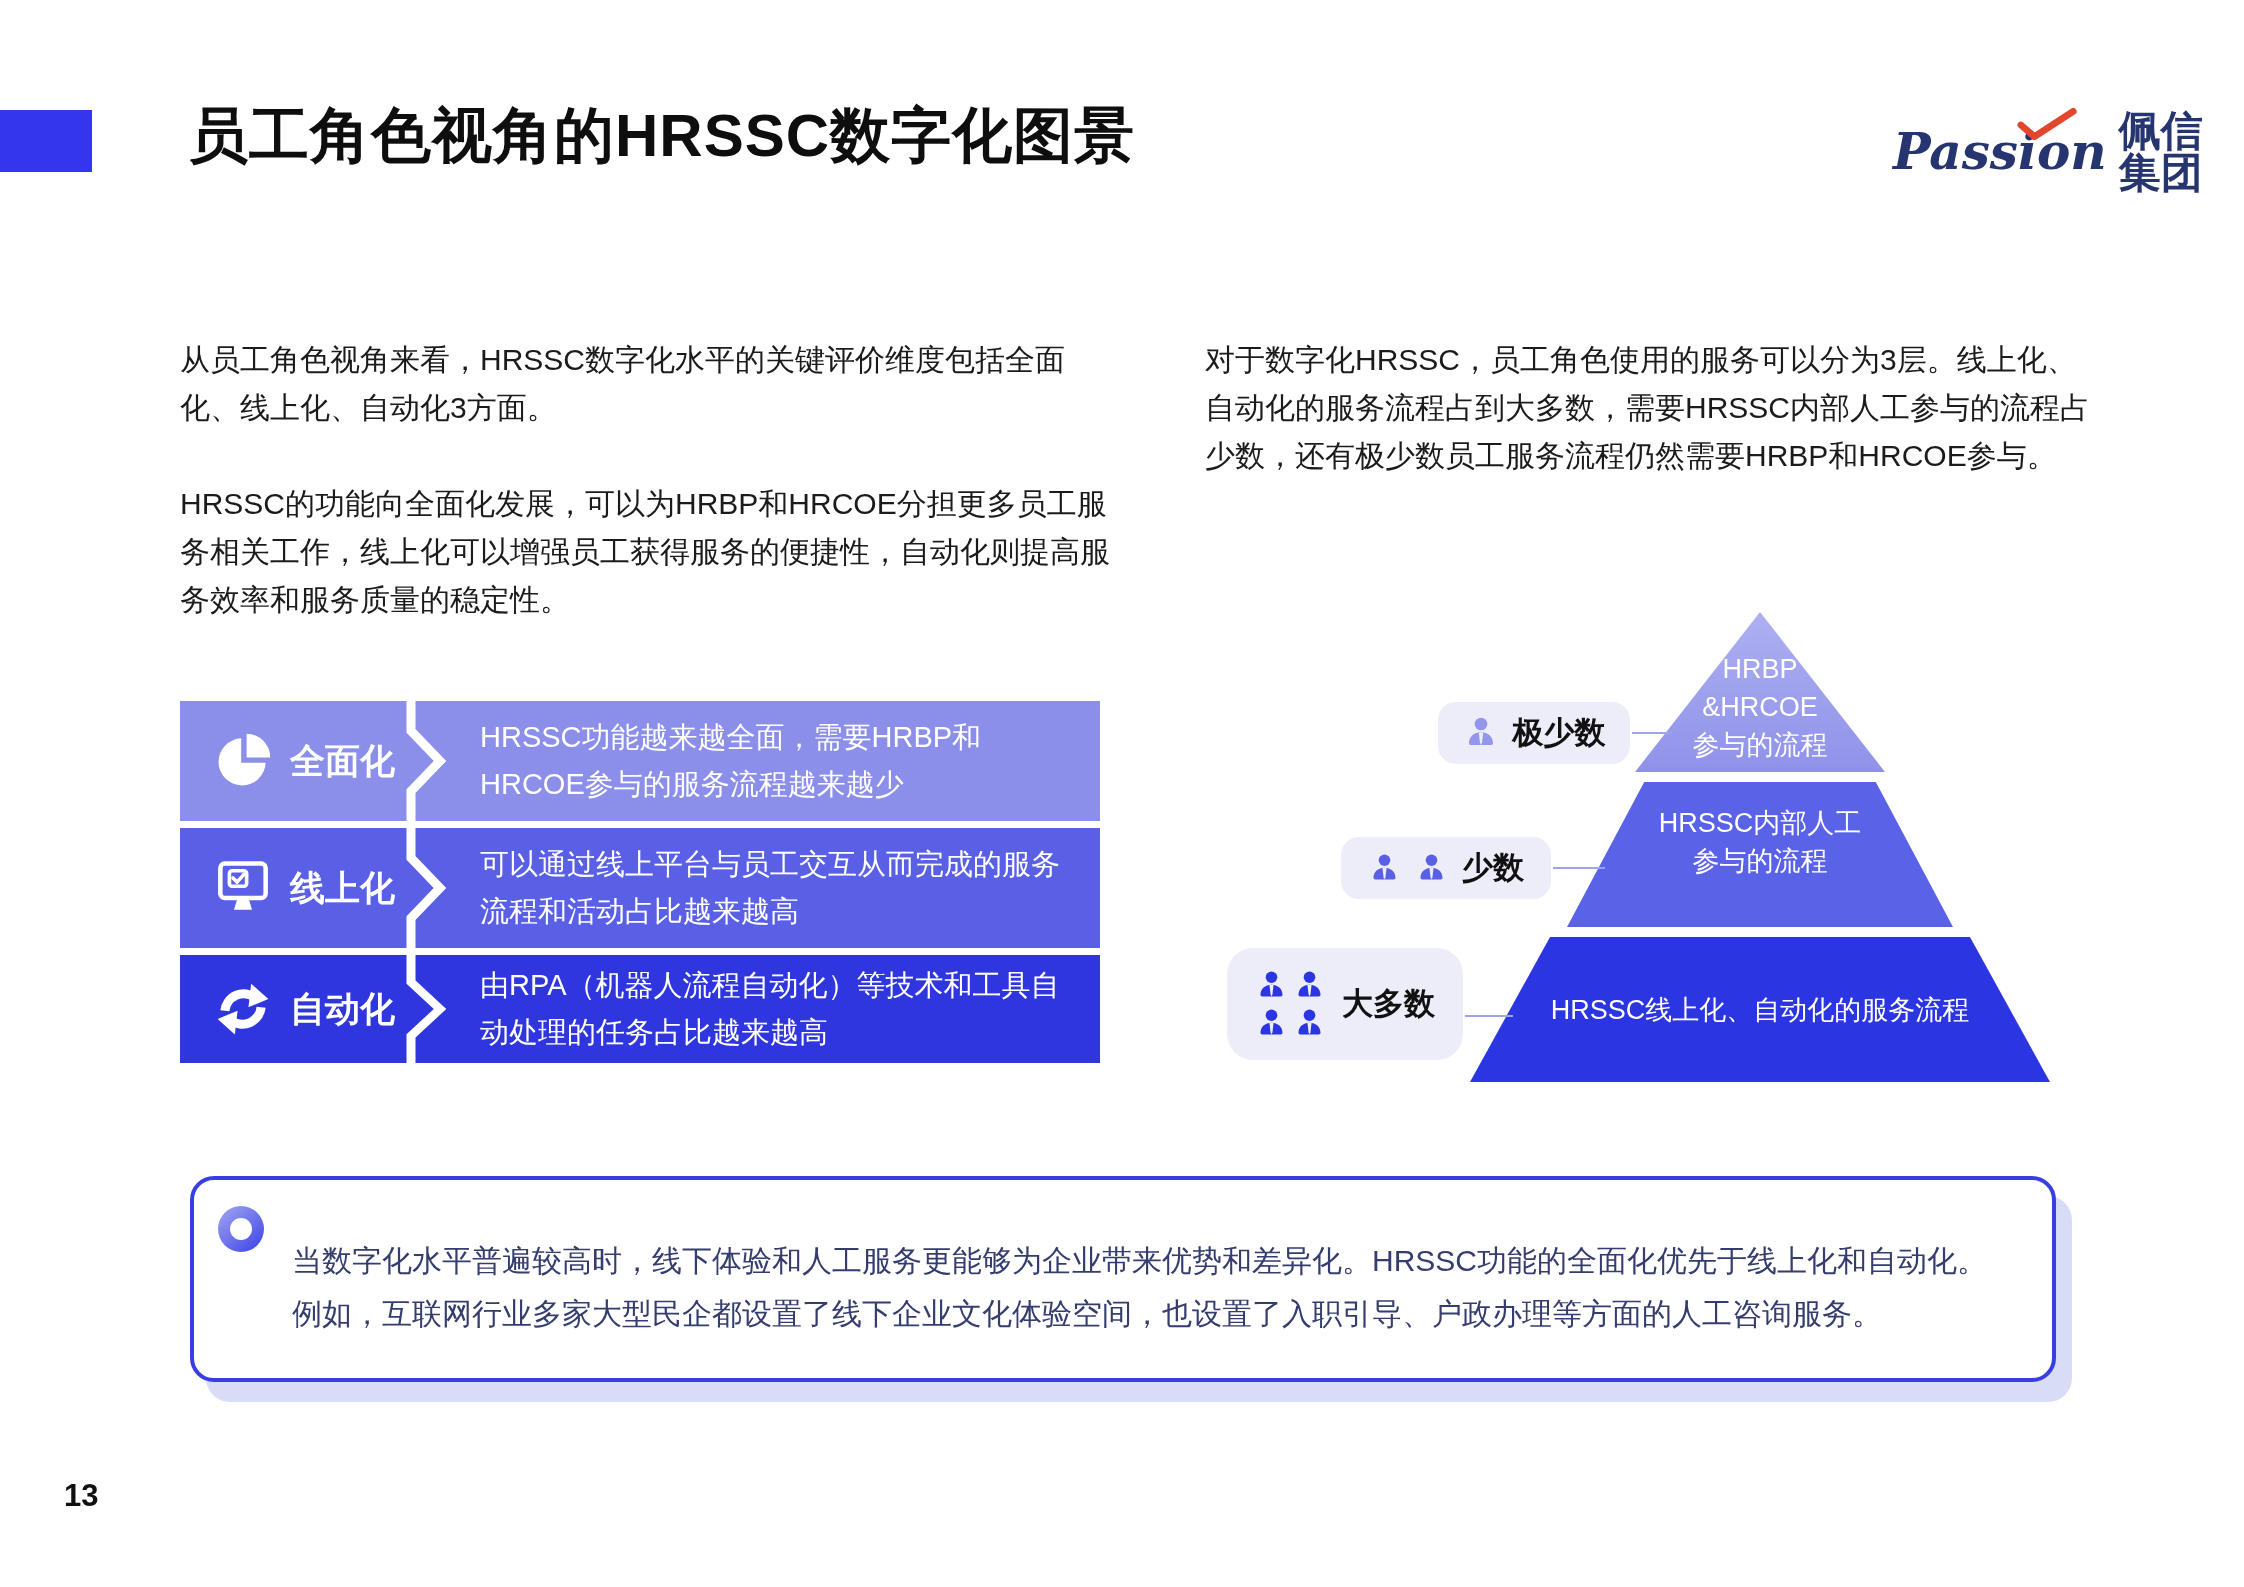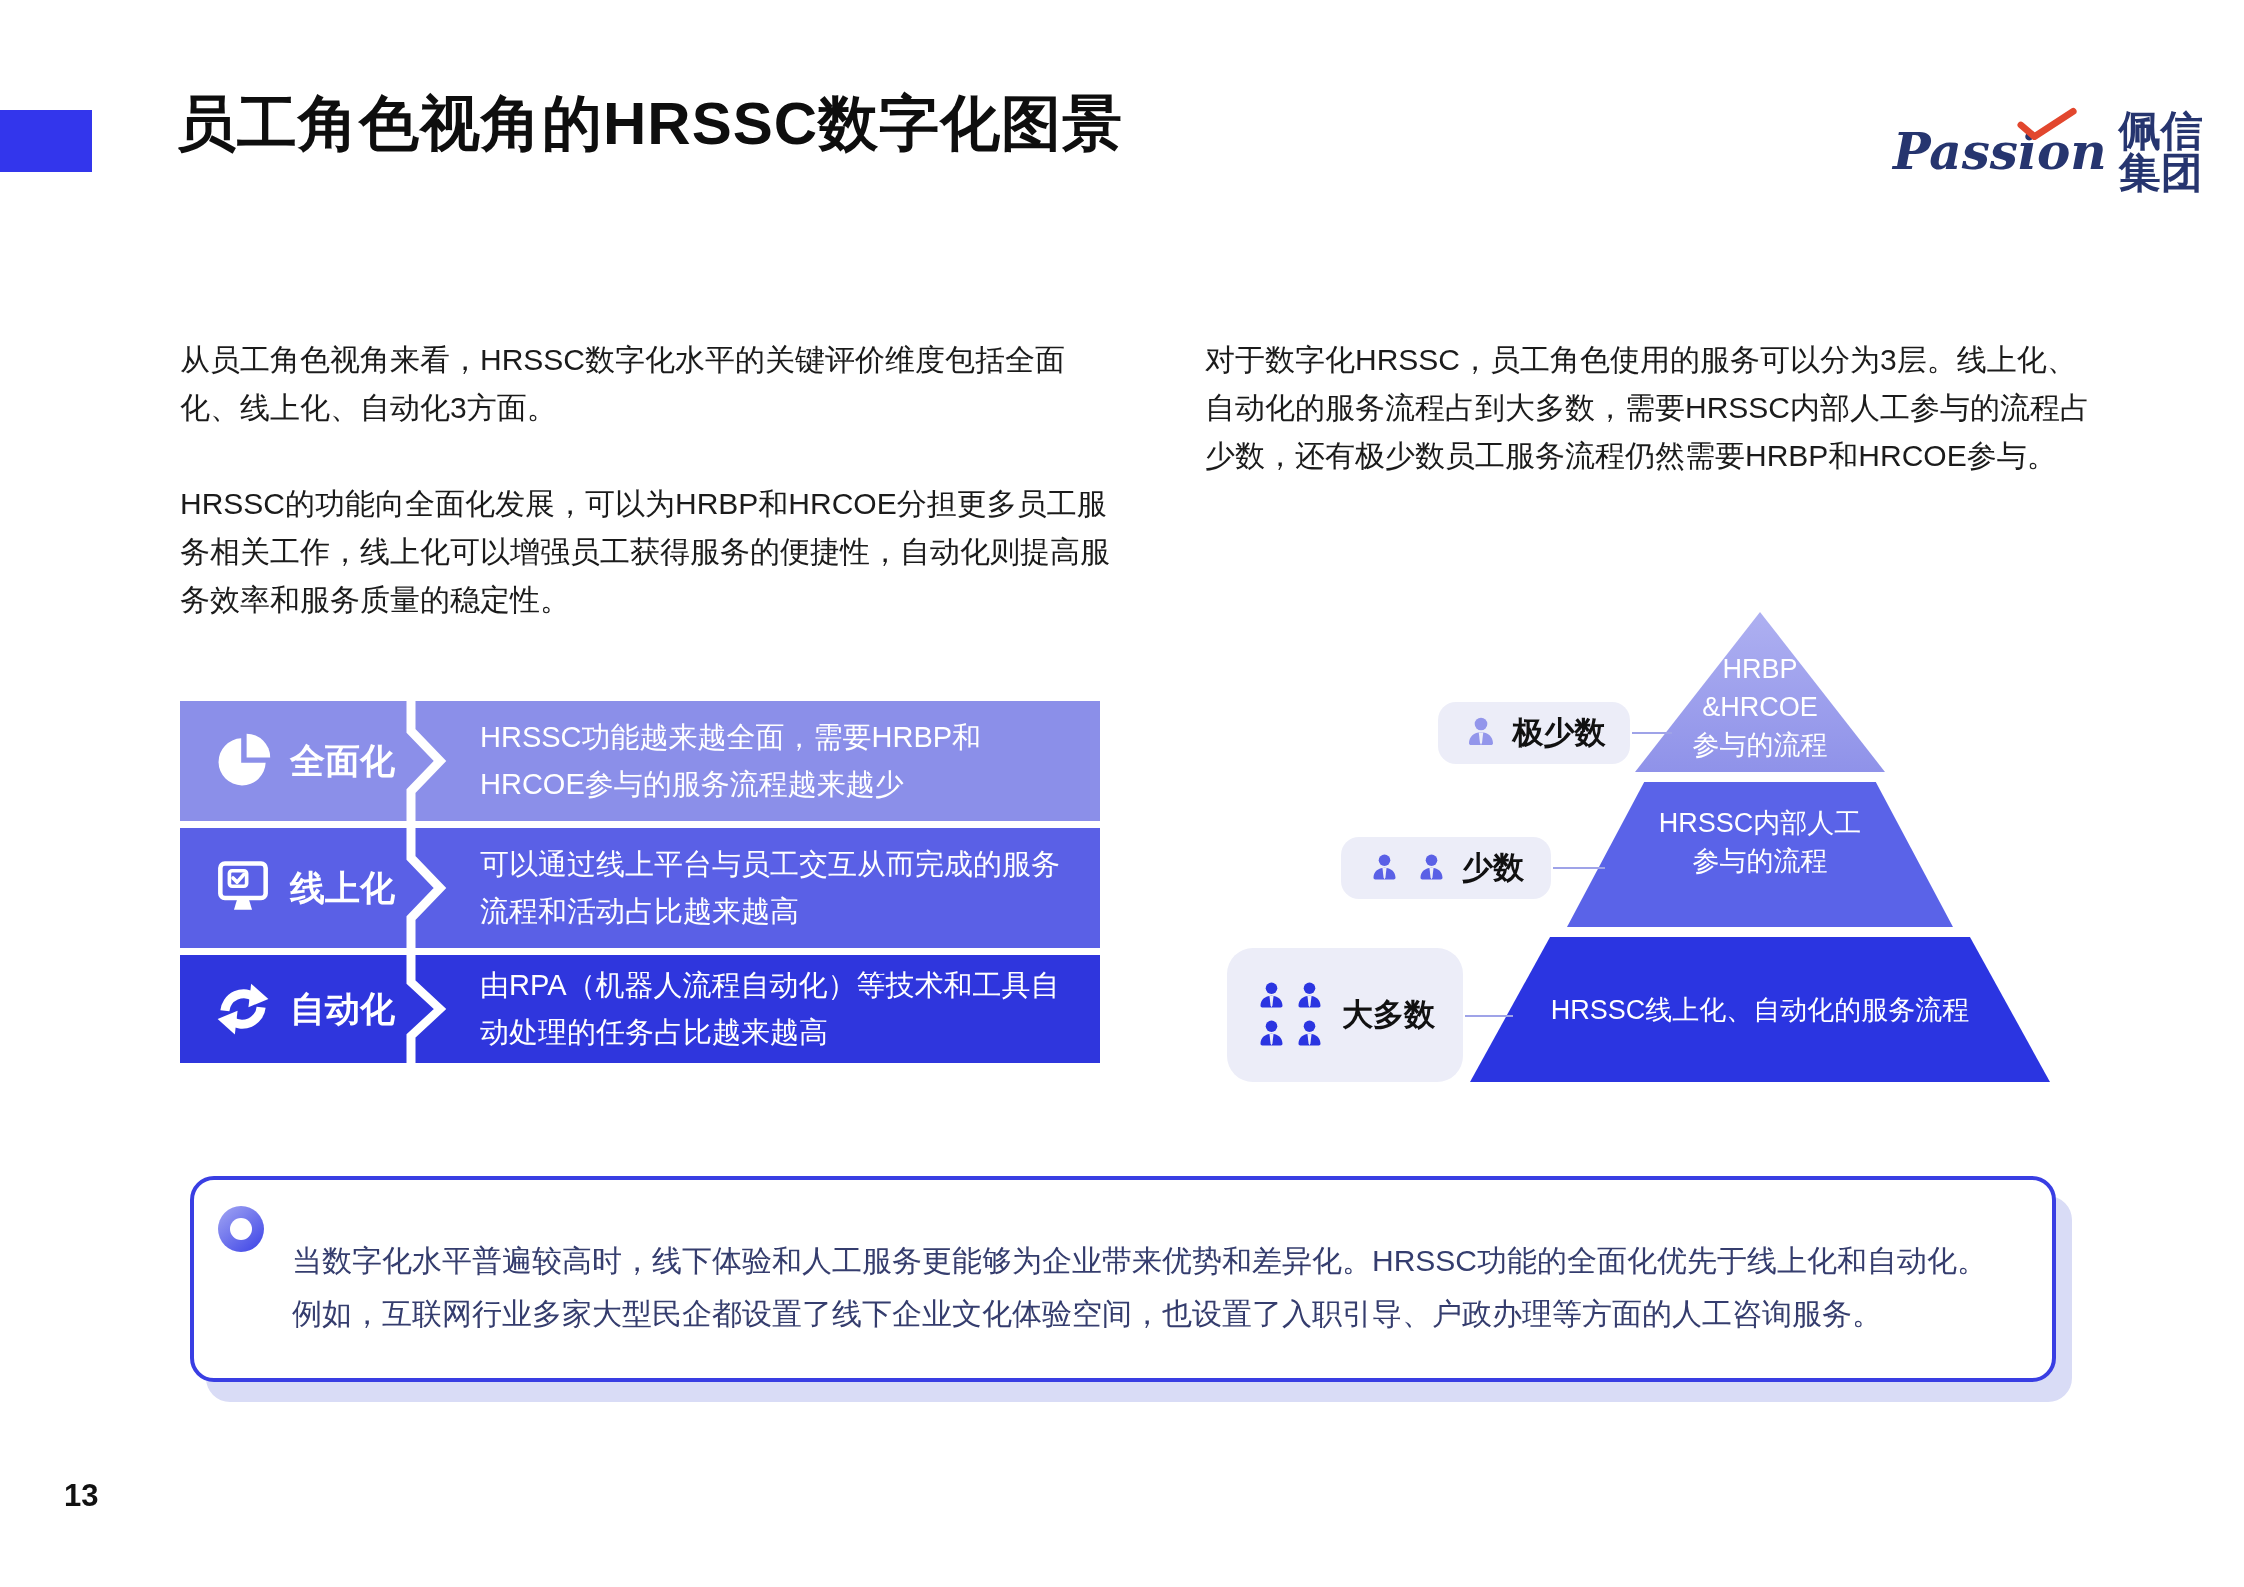--- a/index.html
+++ b/index.html
@@ -2,21 +2,21 @@
 <html><head>
 <meta charset="utf-8">
 <style>
   html,body{margin:0;padding:0;background:#fff;}
   #canvas{
     position:relative;width:2244px;height:1587px;background:#ffffff;overflow:hidden;
     font-family:"Liberation Sans","DejaVu Sans",sans-serif;color:#1b1b1b;
   }
   
   .accent-bar{position:absolute;left:0;top:110px;width:92px;height:62px;background:#3336EC;}
-  .page-title{position:absolute;left:176px;top:84px;margin:0;font-size:60px;font-weight:800;color:#0e0e0e;letter-spacing:1px;}
+  .page-title{position:absolute;left:176px;top:84px;margin:12px;font-size:60px;font-weight:800;color:#0e0e0e;letter-spacing:1px;}
   .logo{position:absolute;left:1893px;top:110px;display:flex;align-items:center;gap:12px;}
   .logo-script{position:relative;font-family:"DejaVu Serif","Liberation Serif",serif;font-style:italic;font-weight:700;font-size:50px;color:#26356F;line-height:1;}
   .logo-check{position:absolute;left:58%;top:-20px;width:62px;height:36px;}
   .logo-cn{font-size:42px;font-weight:700;color:#26356F;line-height:1;}
   
   .para{position:absolute;margin:0;font-size:30px;line-height:48px;color:#1b1b1b;}
   .para.left-p1{left:180px;top:336px;width:935px;}
   .para.left-p2{left:180px;top:480px;width:935px;}
   .para.right-p1{left:1205px;top:336px;width:900px;}
   
@@ -37,21 +37,21 @@
   .tier-top{top:0;width:250px;height:160px;background:linear-gradient(180deg,#AEB0F1 0%,#8F92E9 100%);
     clip-path:polygon(50% 0,100% 100%,0 100%);justify-content:flex-end;padding-bottom:8px;box-sizing:border-box;}
   .tier-mid{top:170px;width:386px;height:145px;background:#5A63E8;
     clip-path:polygon(20% 0,80% 0,100% 100%,0 100%);justify-content:flex-start;padding-top:22px;box-sizing:border-box;}
   .tier-base{top:325px;width:580px;height:145px;background:#2B35E1;
     clip-path:polygon(13.8% 0,86.2% 0,100% 100%,0 100%);}
   
   .chip{position:absolute;background:#ECEDF8;border-radius:18px;display:flex;align-items:center;justify-content:center;gap:14px;}
   .chip-few{left:1438px;top:702px;width:192px;height:62px;}
   .chip-some{left:1341px;top:837px;width:210px;height:62px;}
-  .chip-most{left:1227px;top:948px;width:236px;height:134px;border-radius:26px;gap:16px;}
+  .chip-most{left:1227px;top:948px;width:236px;height:112px;border-radius:26px;gap:16px;}
   .chip .ctext{font-size:31px;font-weight:700;color:#111;white-space:nowrap;text-align:right;}
   .person{width:36px;height:36px;flex:none;}
   .person.small{width:33px;height:33px;}
   .pgrid{display:grid;grid-template-columns:33px 33px;grid-auto-rows:33px;gap:5px;}
   .connector{position:absolute;height:2px;background:#9FA3E8;}
   .conn-few{left:1632px;top:732px;width:40px;}
   .conn-some{left:1553px;top:867px;width:52px;}
   .conn-most{left:1465px;top:1015px;width:48px;}
   
   .callout{position:absolute;left:190px;top:1176px;width:1866px;height:206px;box-sizing:border-box;

